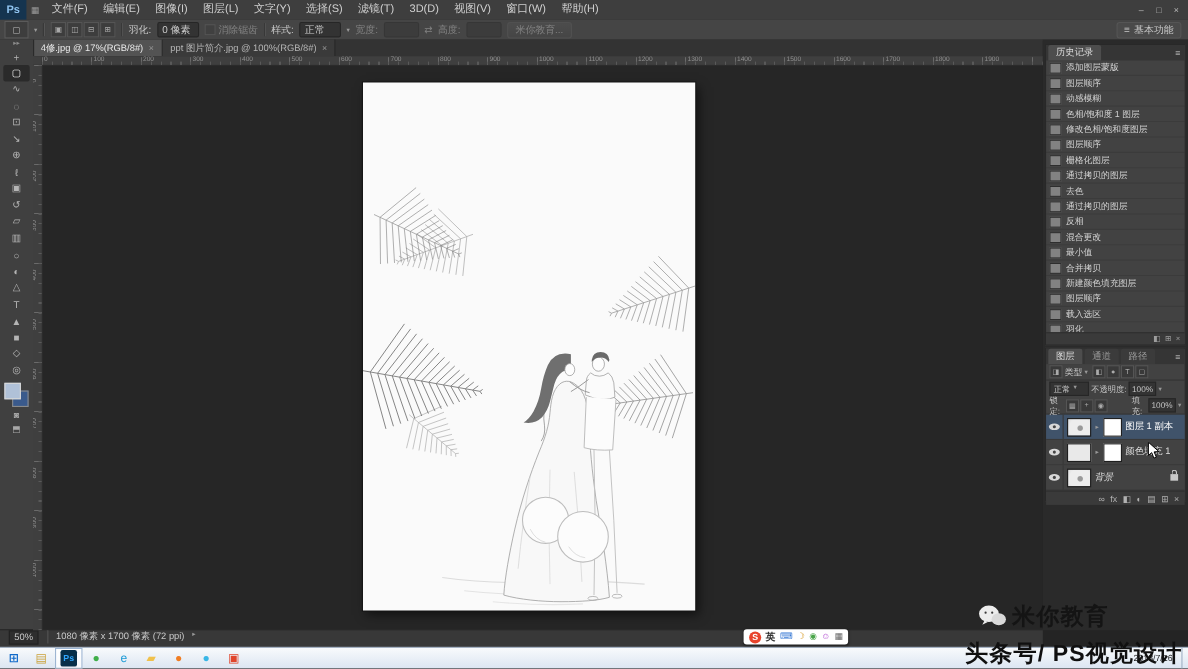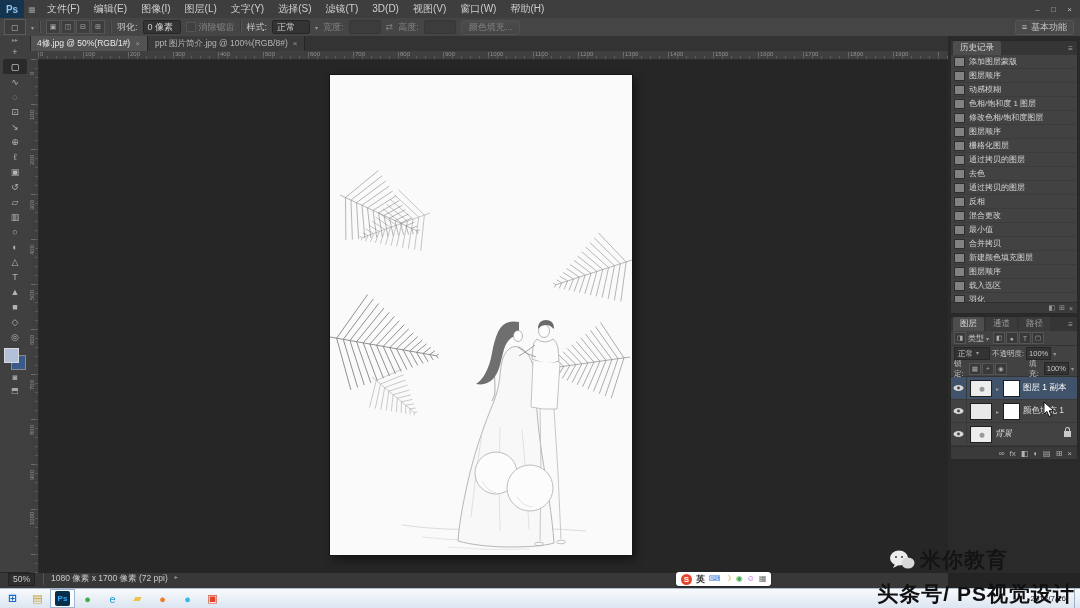--- a/index.html
+++ b/index.html
@@ -175,30 +175,30 @@
     </span>
     <span class="sep-v"></span>
     <span>样式:</span>
     <span class="opt-field">正常</span>
     <span class="caret">▾</span>
     <span class="disabled">宽度:</span>
     <span class="opt-field small disabled"></span>
     <span class="disabled">⇄</span>
     <span class="disabled">高度:</span>
     <span class="opt-field small disabled"></span>
-    <span class="refine-btn disabled">颜色填充...</span>
+    <span class="refine-btn disabled">米你教育...</span>
     <div class="workspace-btn">
       <span>≡</span>
       <span>基本功能</span>
     </div>
   </div>
 
   <div class="tabsrow" id="tabsrow">
       <div class="doc-tab active">
-        <span>4修.jpg @ 50%(RGB/1#)</span>
+        <span>4修.jpg @ 17%(RGB/8#)</span>
         <span class="tab-close">×</span>
       </div>
       <div class="doc-tab">
         <span>ppt 图片简介.jpg @ 100%(RGB/8#)</span>
         <span class="tab-close">×</span>
       </div>
     </div>
 
   <div class="toolbar" id="toolbar">
       <div class="tool-collapse">▸▸</div>

